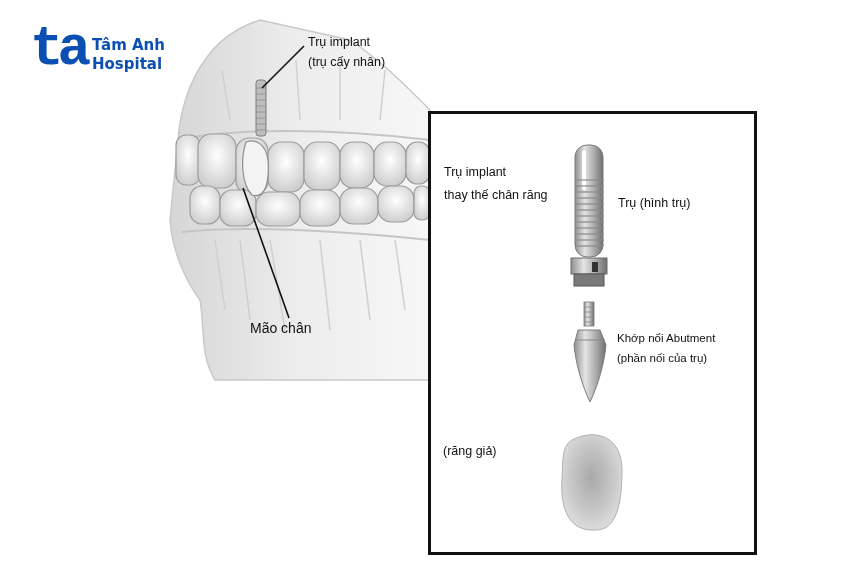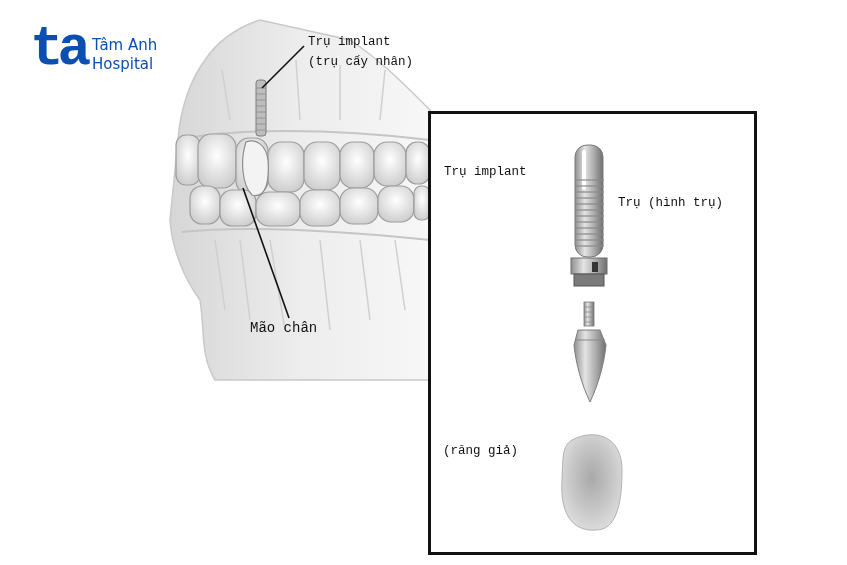--- a/index.html
+++ b/index.html
@@ -1,20 +1,20 @@
 <!DOCTYPE html>
 <html><head>
 <meta charset="utf-8">
 <style>
   html, body { margin:0; padding:0; }
   body { width:847px; height:565px; background:#ffffff; position:relative; overflow:hidden; font-family:"Liberation Sans", sans-serif; }
   .abs { position:absolute; }
-  .lbl { position:absolute; font-family:Liberation Mono, monospace; font-size:12.5px; color:#111; line-height:20px; white-space:nowrap; }
+  .lbl { position:absolute; font-family:Liberation Sans, sans-serif; font-size:12.5px; color:#111; line-height:20px; white-space:nowrap; }
   .logo-ta { position:absolute; left:30px; top:24px; font-family:"DejaVu Sans", sans-serif; font-weight:bold; font-size:56px; letter-spacing:-6px; line-height:50px; }
-  .logo-text { position:absolute; left:92px; top:36px; font-family:"DejaVu Sans", sans-serif; font-weight:normal; font-size:15px; line-height:19px; }
+  .logo-text { position:absolute; left:92px; top:36px; font-family:"DejaVu Sans", sans-serif; font-weight:bold; font-size:15px; line-height:19px; }
   .box { position:absolute; left:428px; top:111px; width:323px; height:438px; border:3px solid #111; background:#fff; }
 </style>
 </head>
 <body>
 
 <div>
   <div class="logo-ta" style="color:#0b4fb3;font-family:Liberation Mono, monospace;">ta</div>
   <div class="logo-text" style="color:#0b4fb3;">
     <div>Tâm Anh</div>
     <div>Hospital</div>
@@ -148,19 +148,22 @@
     </g>
     <path d="M578,330 L600,330 L606,345 C604,365 598,385 590,402 C582,385 576,365 574,345 Z" fill="url(#metalG)" stroke="#7d7d7d" stroke-width="1"></path>
     <line x1="575" y1="340" x2="605" y2="340" stroke="#888" stroke-width="1"></line>
   </g>
 
   <path d="M572,440 C595,428 622,436 622,470 C622,505 616,530 596,530 C570,532 560,510 562,480 C563,458 562,446 572,440 Z" fill="url(#crownG)" stroke="#b0b0b0" stroke-width="1"></path>
 </svg>
 
 <div class="lbl" style="left:444px;top:162px;">
   <div>Trụ implant</div>
+  <div style="margin-top:3px;">thay thế chân răng</div>
 </div>
 <div class="lbl" style="left:618px;top:193px;">Trụ (hình trụ)</div>
 <div class="lbl" style="left:617px;top:328px;font-size:11.5px;">
+  <div>Khớp nối Abutment</div>
+  <div>(phần nối của trụ)</div>
 </div>
 <div class="lbl" style="left:443px;top:438px;">
   <div style="margin-top:3px;text-align:right;">(răng giả)</div>
 </div>
 
 </body></html>

